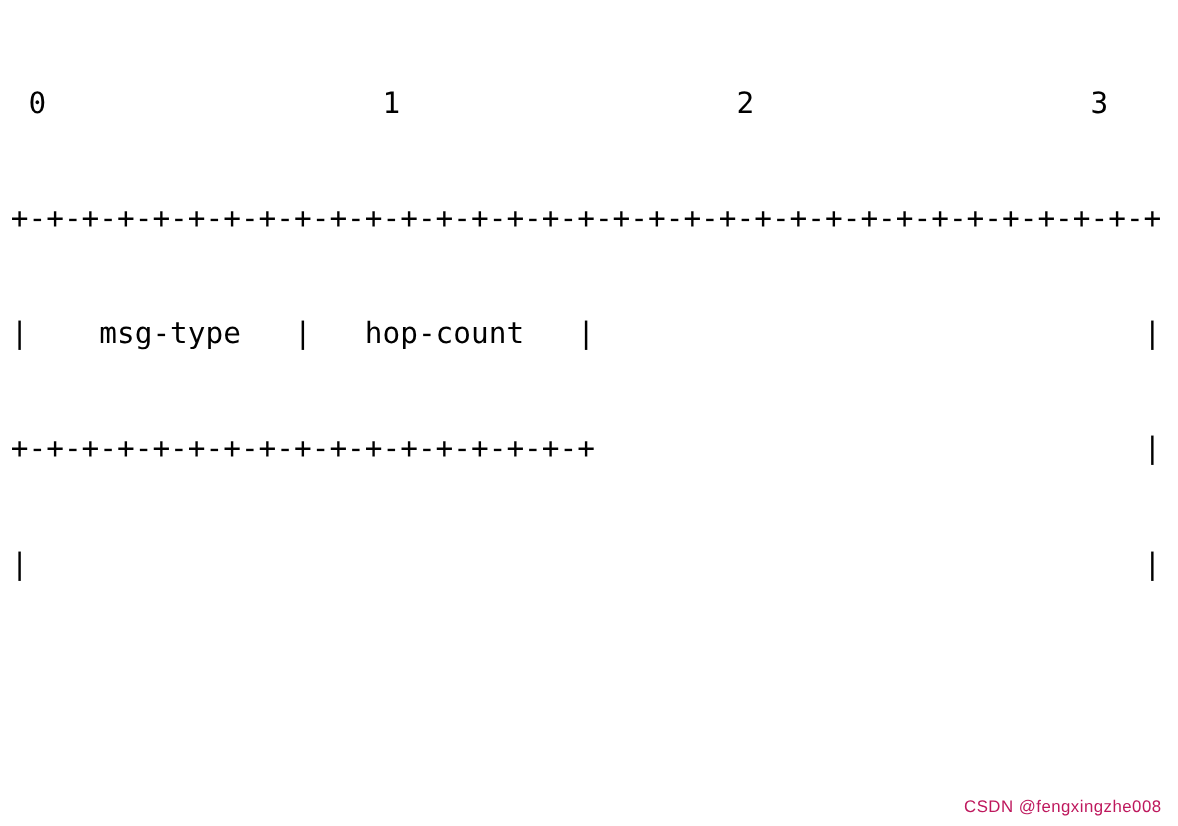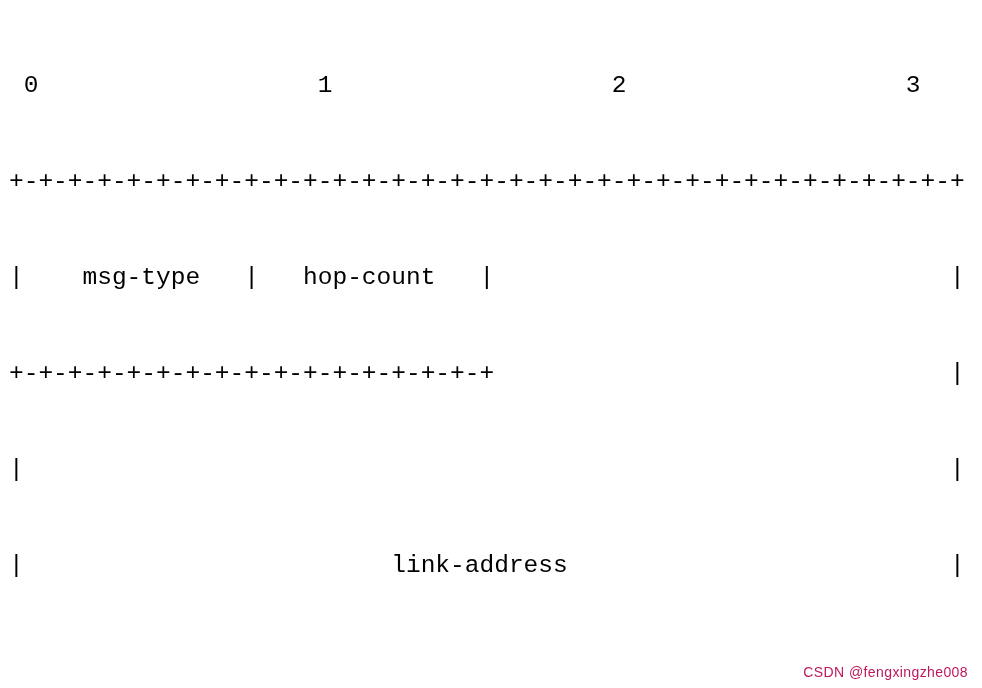--- a/index.html
+++ b/index.html
@@ -17,21 +17,20 @@
     font-family: "DejaVu Sans Mono", "Liberation Mono", monospace;
     font-size: 24.5px;
     line-height: 32px;
     color: #000000;
     white-space: pre;
     font-weight: 400;
   }
   .diagram .row {
     height: 32px;
     white-space: pre;
-    font-family: Liberation Mono, monospace;
   }
   .watermark {
     position: absolute;
     right: 14px;
     bottom: 8px;
     font-family: "Liberation Sans", sans-serif;
     font-size: 14px;
     letter-spacing: 0.4px;
     color: #be185d;
     white-space: nowrap;
@@ -39,21 +38,20 @@
 </style>
 </head>
 <body>
 
 <div class="diagram">
   <div class="row"> 0                   1                   2                   3</div>
   <div class="row">+-+-+-+-+-+-+-+-+-+-+-+-+-+-+-+-+-+-+-+-+-+-+-+-+-+-+-+-+-+-+-+-+</div>
   <div class="row">|    msg-type   |   hop-count   |                               |</div>
   <div class="row">+-+-+-+-+-+-+-+-+-+-+-+-+-+-+-+-+                               |</div>
   <div class="row">|                                                               |</div>
-  <div class="row">|                         link-address                          |</div>
   
   
   
   
   
   
   
   
   
   

